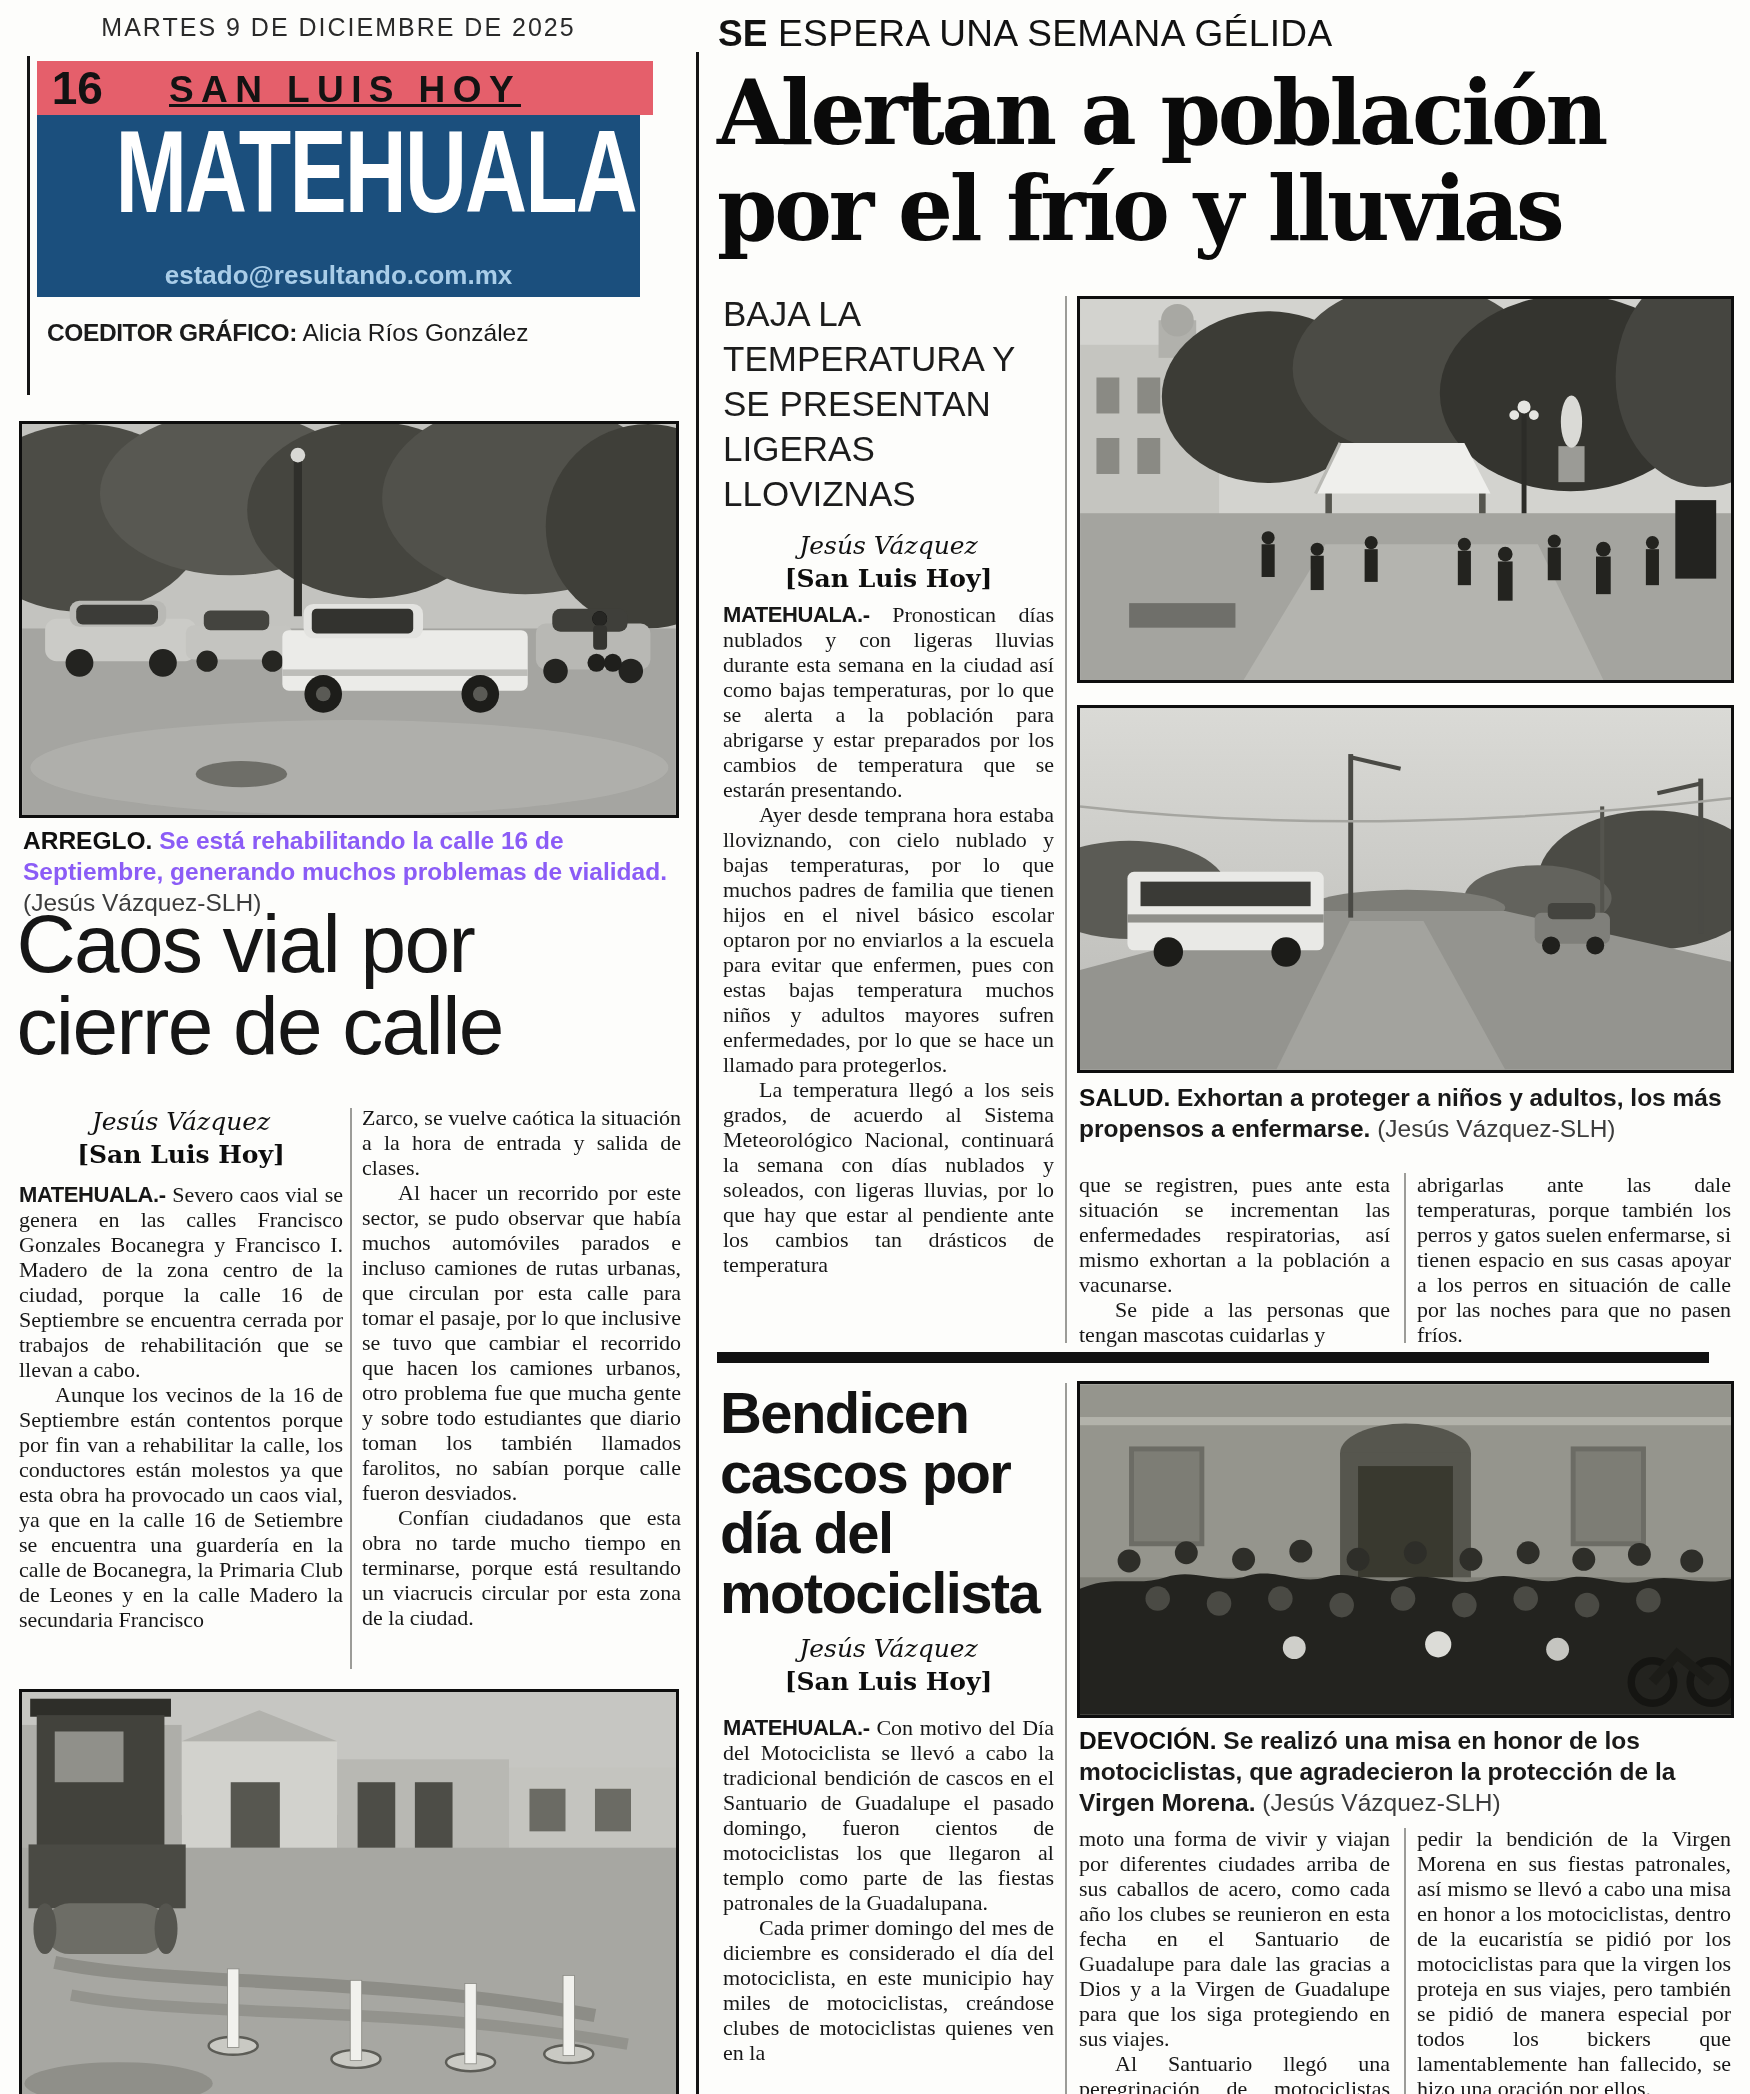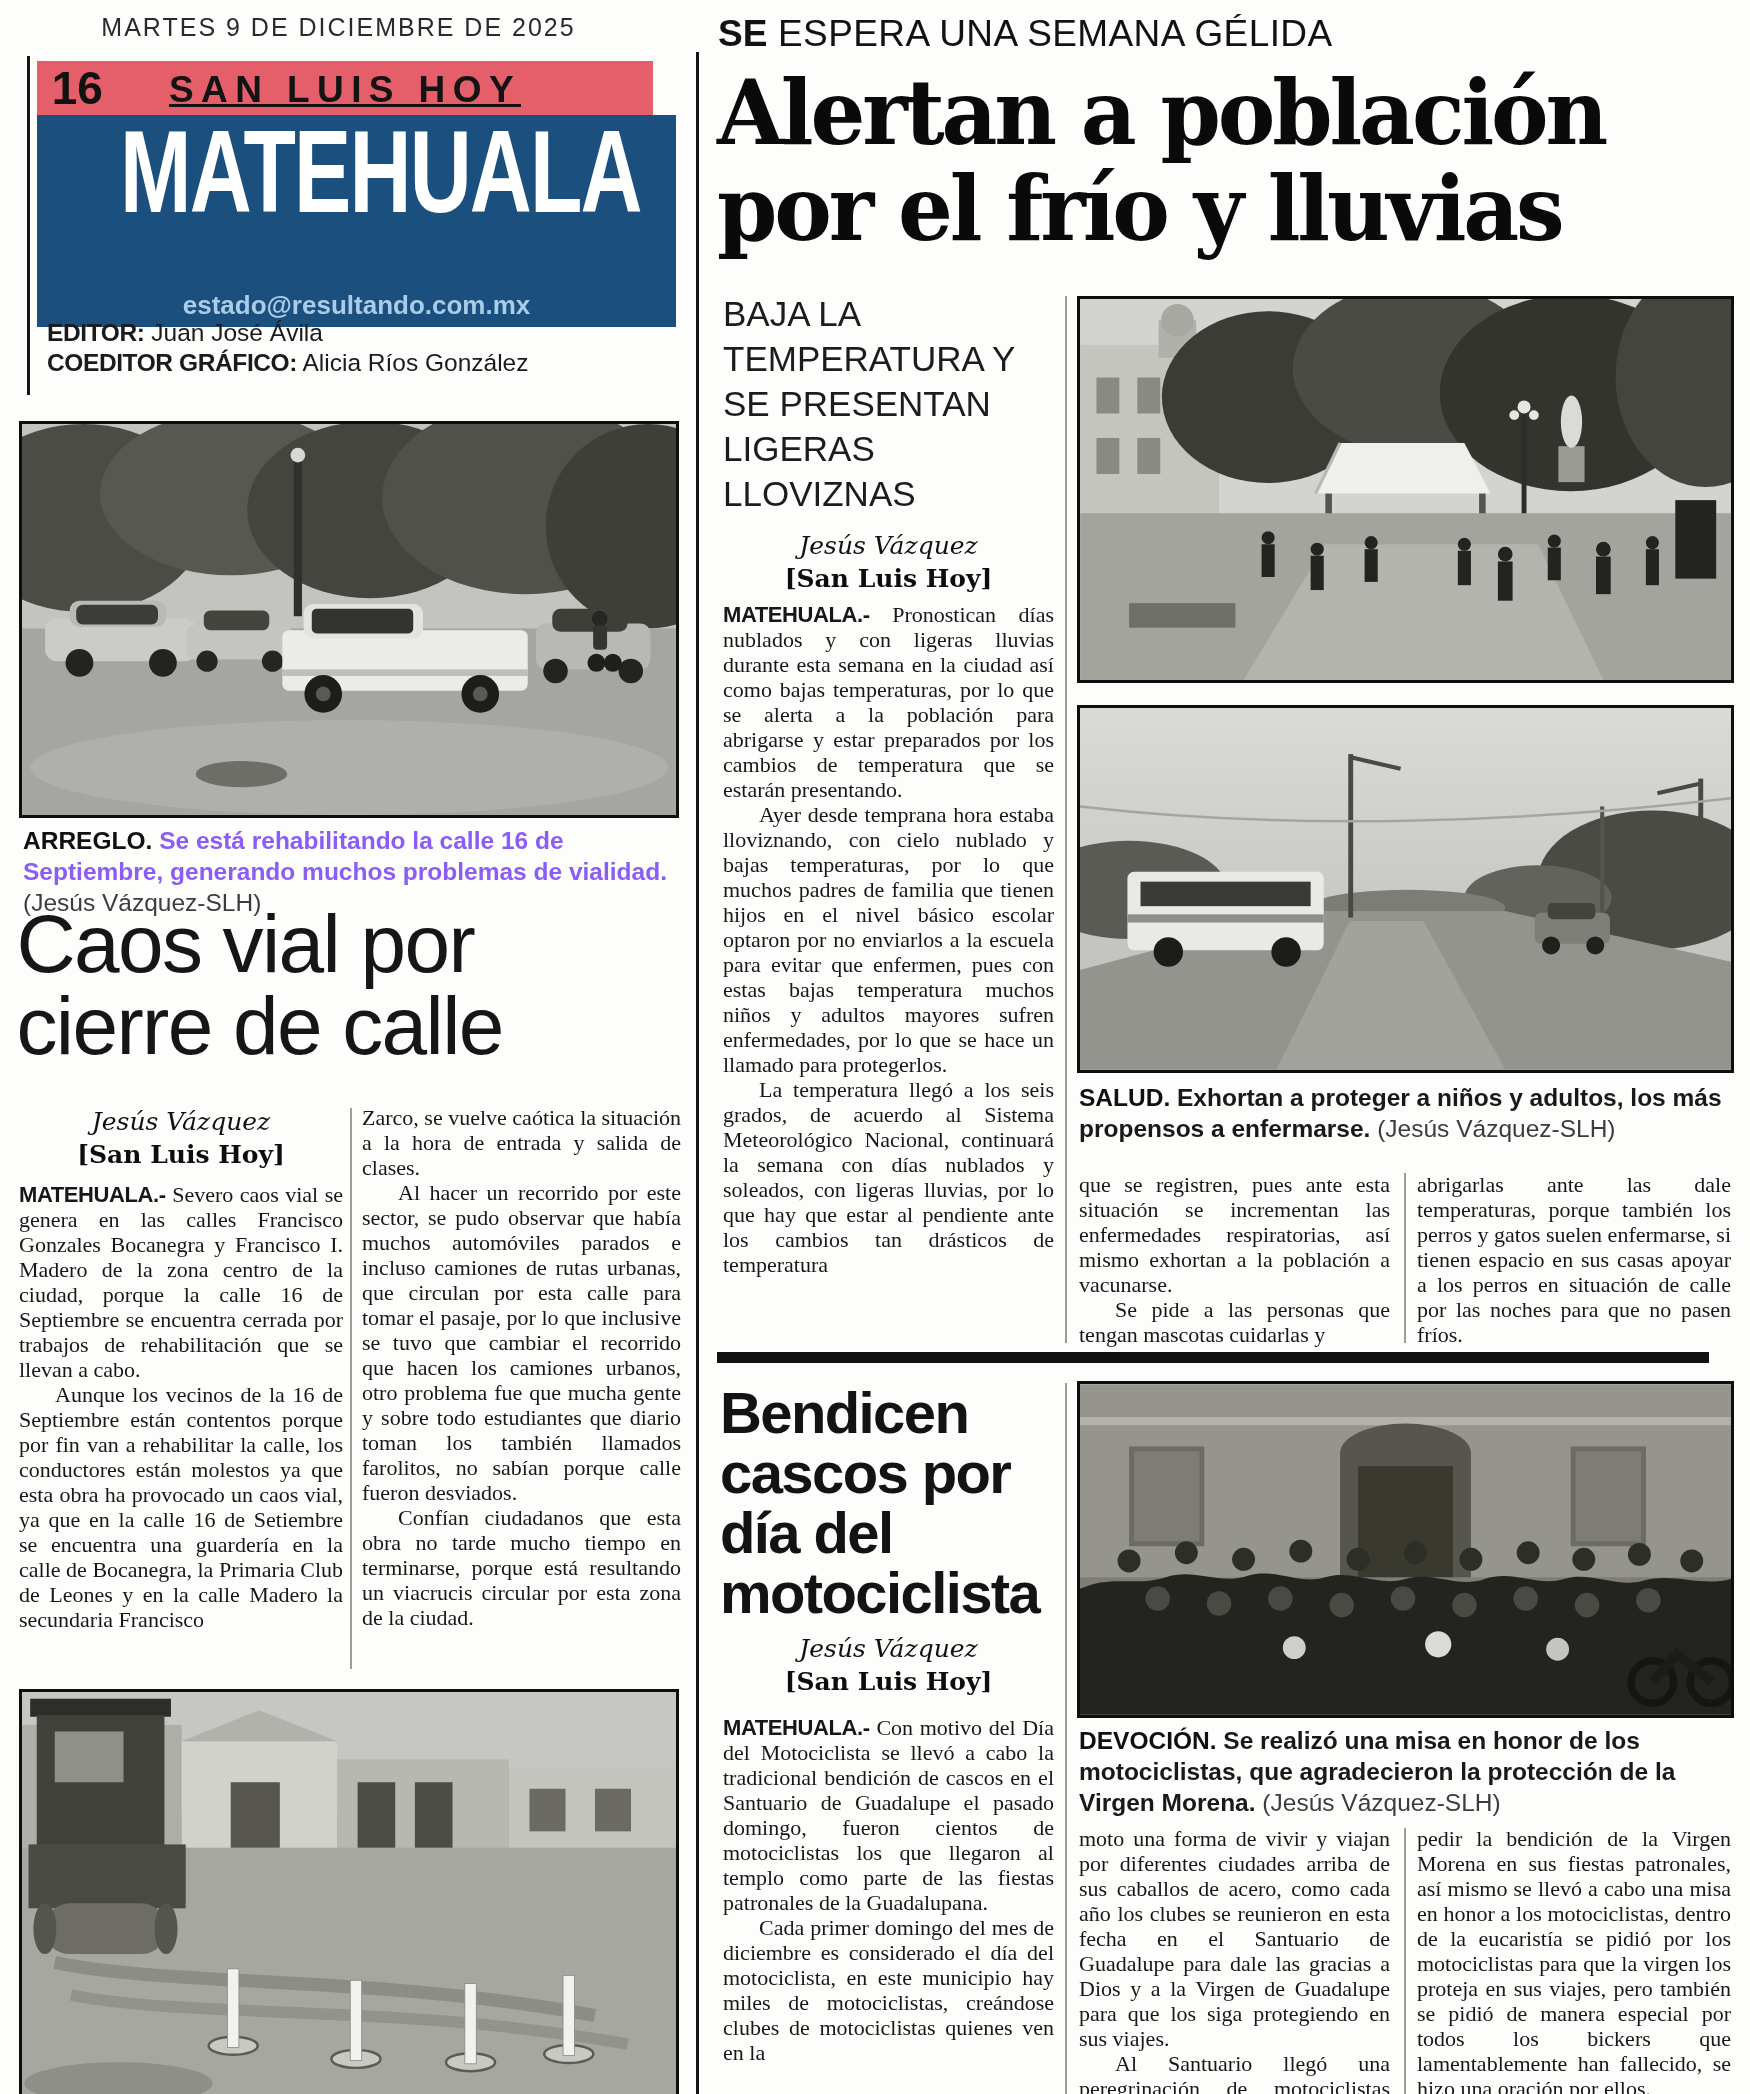--- a/index.html
+++ b/index.html
@@ -19,21 +19,21 @@
   .thick-rule{background:#111;}
 
   
   .date{left:37px;top:13px;width:603px;text-align:center;
         font-size:25px;letter-spacing:2px;color:#2a2a2a;}
   .red-banner{left:37px;top:61px;width:603px;height:54px;}
   .pagenum{position:absolute;left:14.7px;top:0;line-height:54px;
            font-size:46px;font-weight:bold;color:#121212;}
   .brand{position:absolute;left:0;top:0;width:100%;text-align:center;line-height:57px;
          font-size:37px;font-weight:bold;letter-spacing:7.4px;color:#131313;text-decoration:underline;}
-  .blue-box{left:37px;top:115px;width:603px;height:212px;overflow:hidden;padding-left:36px;}
+  .blue-box{left:37px;top:115px;width:603px;height:182px;overflow:hidden;}
   .section-title{position:absolute;left:0;top:-9.8px;width:100%;text-align:center;
          font-size:116px;font-weight:bold;letter-spacing:-2.5px;color:#ffffff;
          transform:scaleX(.74);transform-origin:50% 0;white-space:nowrap;}
   .email{position:absolute;left:0;bottom:6.5px;width:100%;text-align:center;
          font-size:26px;font-weight:bold;}
   .editor-block{left:47px;top:318px;width:597px;font-size:24.5px;line-height:30px;color:#1b1b1b;}
   .editor-block b{letter-spacing:-0.4px;}
 
   
   .photo{border:3.3px solid #0e0e0e;background:#c8c8c4;overflow:hidden;}
@@ -83,21 +83,20 @@
     <div class="pagenum">16</div>
     <div class="brand">SAN LUIS HOY</div>
   </div>
 
   <div class="abs blue-box" style="background:#1b4f7d;">
     <div class="section-title">MATEHUALA</div>
     <div class="email" style="color:#a9cde8;">estado@resultando.com.mx</div>
   </div>
 
   <div class="abs editor-block">
-    <div><b>EDITOR:</b><span> Juan José Ávila</span></div>
     <div><b>COEDITOR GRÁFICO:</b><span>  Alicia Ríos González</span></div>
   </div>
 
   <div class="abs photo" style="left:19px;top:421px;width:654px;height:391px;">
     <svg width="654" height="391" viewBox="0 0 799 478">
       <rect width="799" height="260" fill="#c3c3bf"></rect>
       <ellipse cx="75" cy="115" rx="150" ry="115" fill="#4c4c46"></ellipse>
       <ellipse cx="255" cy="85" rx="160" ry="100" fill="#585852"></ellipse>
       <ellipse cx="425" cy="105" rx="150" ry="108" fill="#45453f"></ellipse>
       <ellipse cx="615" cy="90" rx="175" ry="118" fill="#51514b"></ellipse>

